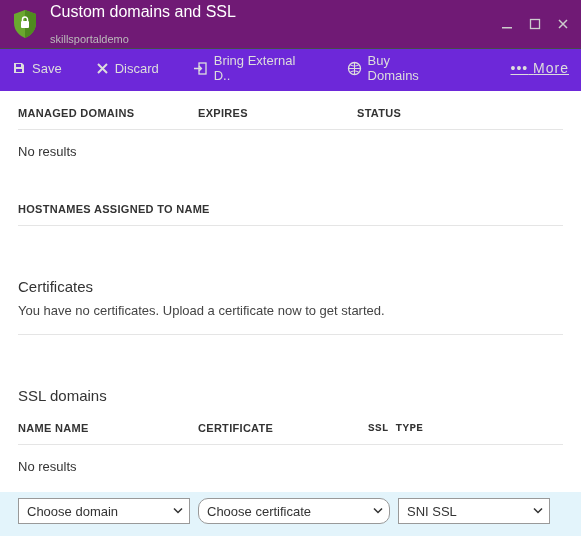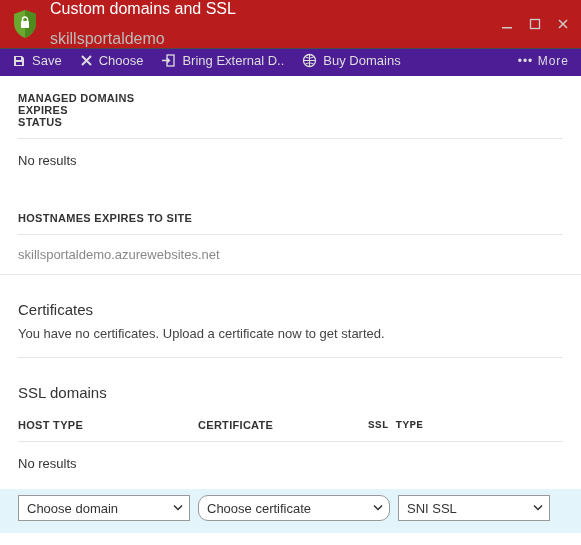--- a/index.html
+++ b/index.html
@@ -1,53 +1,53 @@
 <!DOCTYPE html>
 <html><head>
   <meta charset="utf-8">
   <style>
     * { box-sizing: border-box; margin: 0; padding: 0; }
     body { font-family: "Segoe UI", Arial, sans-serif; background: #fff; width: 581px; }
     
-    .header { background: #b91c1c; color: #fff; display: flex; align-items: center; padding: 8px 12px; height: 48px; }
+    .header { background: #701a75; color: #fff; display: flex; align-items: center; padding: 8px 12px; height: 48px; }
     .header-icon { width: 26px; height: 30px; margin-right: 12px; }
     .header-titles { flex: 1; }
     .header-title { font-size: 16px; font-weight: 400; color: #fff; }
-    .header-subtitle { font-size: 16px; color: #bbb; margin-top: 12px; }
+    .header-subtitle { font-size: 11px; color: #bbb; margin-top: 12px; }
     .header-controls { display: flex; gap: 16px; align-items: center; }
     .header-ctrl { color: #ccc; font-size: 13px; cursor: pointer; display:flex; align-items:center; }
     
-    .toolbar { background: #4c1d95; display: flex; align-items: center; padding: 4px 12px 8px; gap: 18px; border-top: 1px solid #4a4a4a; }
+    .toolbar { background: #6d28d9; display: flex; align-items: center; padding: 4px 12px 8px; gap: 34px; border-top: 1px solid #4a4a4a; }
     .toolbar-item { display: flex; align-items: center; gap: 6px; color: #ddd; font-size: 13px; cursor: pointer; }
     .toolbar-item svg { flex-shrink: 0; }
     .toolbar-spacer { flex: 1; }
-    .toolbar-more { color: #ddd; font-size: 12px; cursor: pointer; letter-spacing: 1px; }
+    .toolbar-more { color: #ddd; font-size: 14px; cursor: pointer; letter-spacing: 1px; text-decoration: underline; }
     
     .content { padding: 0; }
     
-    .table-header-row { display: flex; padding: 16px 18px 10px; flex-direction: column; }
+    .table-header-row { display: flex; padding: 16px 18px 10px; }
     .table-header { font-size: 11px; font-weight: 700; color: #333; letter-spacing: 0.3px; }
     .col-domain { width: 180px; }
     .col-expires { width: 159px; }
     .col-status { flex: 1; }
     .col-hostname { width: 180px; }
     .col-cert { width: 170px; }
     .col-ssltype { flex: 1; font-family: Liberation Mono, monospace; }
     
     .divider { height: 1px; background: #e5e5e5; margin: 0 18px; }
     
     .empty-row { padding: 14px 18px; font-size: 13px; color: #333; }
     
     .subsection-header { padding: 30px 18px 10px; }
     .subsection-title { font-size: 11px; font-weight: 700; color: #333; letter-spacing: 0.3px; }
     
     .hostname-row { padding: 12px 18px; font-size: 13px; color: #888; border-bottom: 1px solid #e5e5e5; }
     
     .section-title-row { padding: 26px 18px 8px; }
-    .section-title { font-size: 15px; color: #333; font-weight: 400; }
+    .section-title { font-size: 15px; color: #333; font-weight: 400; margin-top: 26px; }
     .section-desc { padding: 0 18px 10px; font-size: 13px; color: #444; }
     
     .bindings-row { display: flex; gap: 8px; padding: 6px 18px 12px; background: #e3f4fb; margin: 8px 0 0; }
     .select-wrap { position: relative; background: #fff; border: 1px solid #999; height: 26px; display: flex; align-items: center; padding: 0 24px 0 8px; font-size: 13px; color: #333; cursor: pointer; }
     .select-wrap.sel-domain { width: 172px; }
     .select-wrap.sel-cert { width: 192px; border-radius: 10px; }
     .select-wrap.sel-ssl { width: 152px; }
     .select-caret { position: absolute; right: 6px; top: 50%; transform: translateY(-50%); }
     
     .bindings-table-header { display: flex; padding: 10px 18px 10px; }
@@ -96,21 +96,21 @@
   <div class="toolbar-item">
     <svg width="14" height="14" viewBox="0 0 14 14">
         <path d="M2 2h8l2 2v8H2V2zm2 1v3h5V3H4zm0 5v3h6V8H4z" fill="#ddd"></path>
       </svg>
     <span>Save</span>
   </div>
   <div class="toolbar-item">
     <svg width="13" height="13" viewBox="0 0 13 13">
         <path d="M2 2 L11 11 M11 2 L2 11" stroke="#ddd" stroke-width="2"></path>
       </svg>
-    <span>Choose</span>
+    <span>Discard</span>
   </div>
   <div class="toolbar-item">
     <svg width="15" height="15" viewBox="0 0 15 15">
         <rect x="6" y="2" width="7" height="11" fill="none" stroke="#ddd" stroke-width="1.3"></rect>
         <path d="M1 7.5h7M6 5l2.5 2.5L6 10" stroke="#ddd" stroke-width="1.3" fill="none"></path>
       </svg>
     <span>Bring External D..</span>
   </div>
   <div class="toolbar-item">
     <svg width="15" height="15" viewBox="0 0 15 15">
@@ -128,37 +128,36 @@
 <div class="content">
   <div class="table-header-row">
     <div class="table-header col-domain">MANAGED DOMAINS</div>
     <div class="table-header col-expires">EXPIRES</div>
     <div class="table-header col-status">STATUS</div>
   </div>
   <div class="divider"></div>
   <div class="empty-row">No results</div>
 
   <div class="subsection-header">
-    <div class="subsection-title">HOSTNAMES EXPIRES TO SITE</div>
+    <div class="subsection-title">HOSTNAMES ASSIGNED TO NAME</div>
   </div>
   <div class="divider"></div>
-  <div class="hostname-row">skillsportaldemo.azurewebsites.net</div>
 
   <div class="section-title-row">
     <div class="section-title">Certificates</div>
   </div>
   <div class="section-desc">You have no certificates. Upload a certificate now to get started.</div>
   <div class="spacer-large"></div>
   <div class="divider"></div>
 
   <div class="section-title-row">
     <div class="section-title">SSL domains</div>
   </div>
   <div class="bindings-table-header">
-    <div class="table-header col-hostname">HOST TYPE</div>
+    <div class="table-header col-hostname">NAME NAME</div>
     <div class="table-header col-cert">CERTIFICATE</div>
     <div class="table-header col-ssltype">SSL TYPE</div>
   </div>
   <div class="divider"></div>
   <div class="bindings-empty">No results</div>
 
   <div class="bindings-row">
     <div class="select-wrap sel-domain">
       <span>Choose domain</span>
       <span class="select-caret">

